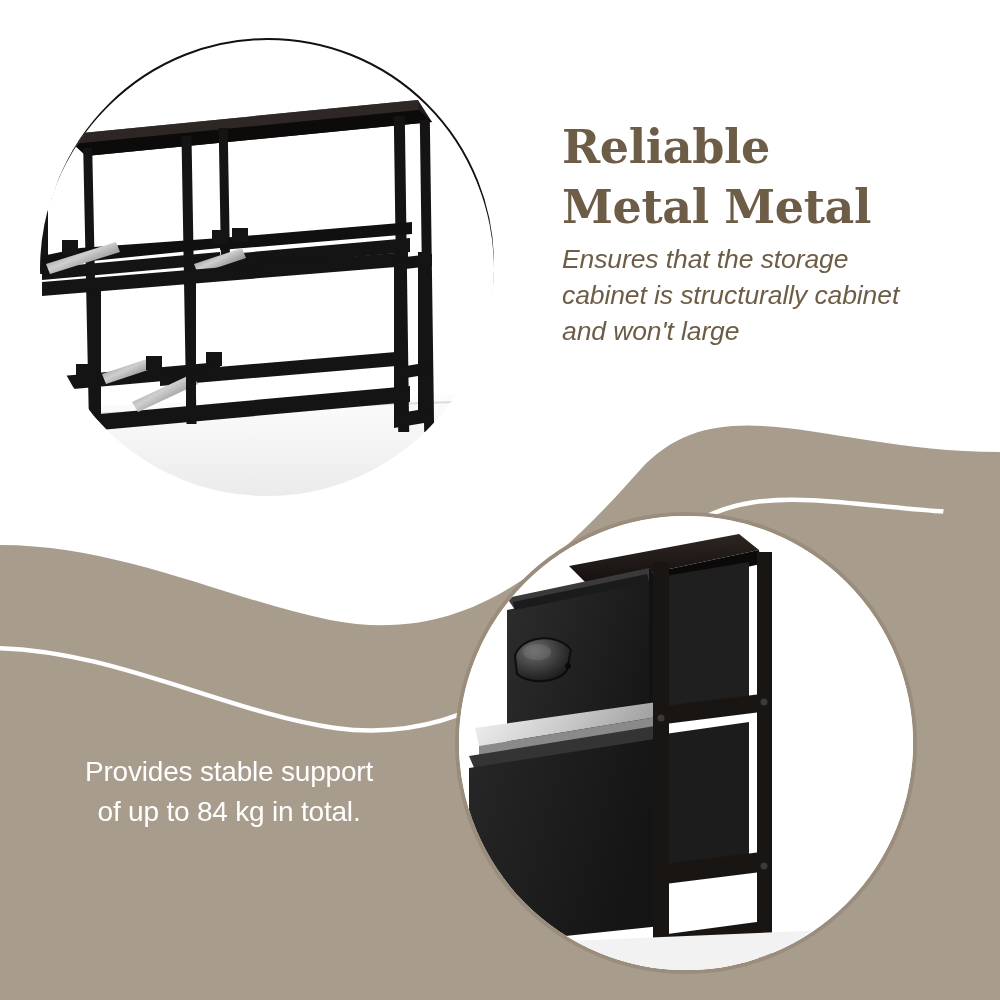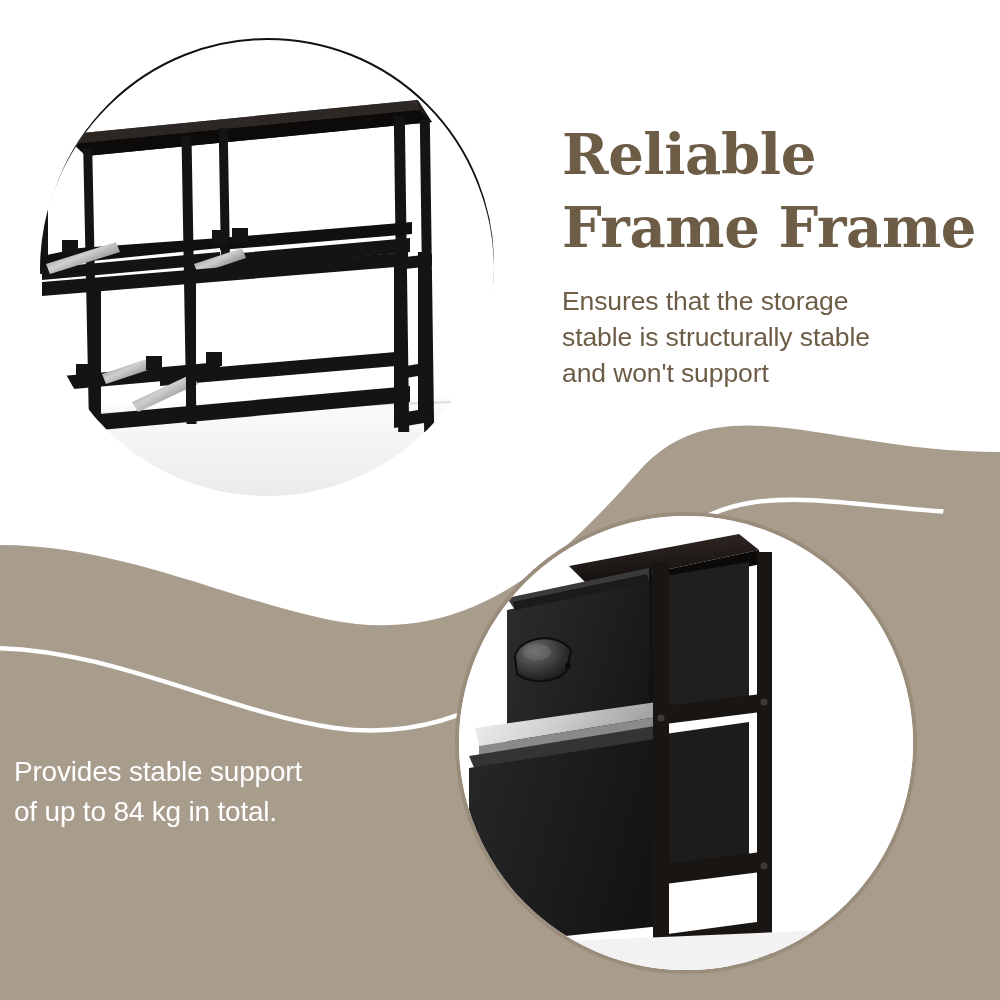--- a/index.html
+++ b/index.html
@@ -63,41 +63,42 @@
   
   .headline-block {
     position:absolute;
     left:562px; top:118px;
     width:420px;
     z-index:8;
   }
   .headline {
     font-family:"DejaVu Serif", serif;
     font-weight:700;
-    font-size:56px;
+    font-size:46px;
     line-height:1.30;
     letter-spacing:-0.4px;
     color:#6d5d47;
   }
   .subhead {
-    margin-top:19px;
+    margin-top:3px;
     font-family:"Liberation Sans", sans-serif;
     font-weight:400;
     font-size:26.5px;
     line-height:1.36;
     letter-spacing:-0.1px;
     color:#6d5d47;
+    font-style:italic;
   }
 
   
   .caption-block {
     position:absolute;
     left:14px; top:752px;
     width:430px;
-    text-align:left;
+    text-align:center;
     z-index:8;
   }
   .caption {
     font-family:"Liberation Sans", sans-serif;
     font-weight:400;
     font-size:28px;
     line-height:1.42;
     letter-spacing:-0.2px;
     color:#ffffff;
   }
@@ -281,25 +282,25 @@
         <circle cx="315" cy="360" r="3.5" fill="#3d3a36"></circle>
         <circle cx="212" cy="212" r="3.5" fill="#3d3a36"></circle>
       </g>
 
       <path d="M0,440 L474,420 L474,474 L0,474 Z" fill="#f2f2f2"></path>
     </g>
   </svg>
 
   <div class="headline-block">
     <div class="headline">Reliable</div>
-    <div class="headline">Frame Frame</div>
+    <div class="headline">Metal Metal</div>
     <div class="subhead">
       <div>Ensures that the storage</div>
-      <div>stable is structurally stable</div>
-      <div>and won't support</div>
+      <div>cabinet is structurally cabinet</div>
+      <div>and won't large</div>
     </div>
   </div>
 
   <div class="caption-block">
     <div class="caption">Provides stable support</div>
     <div class="caption">of up to 84 kg in total.</div>
   </div>
 
 </div>
 

